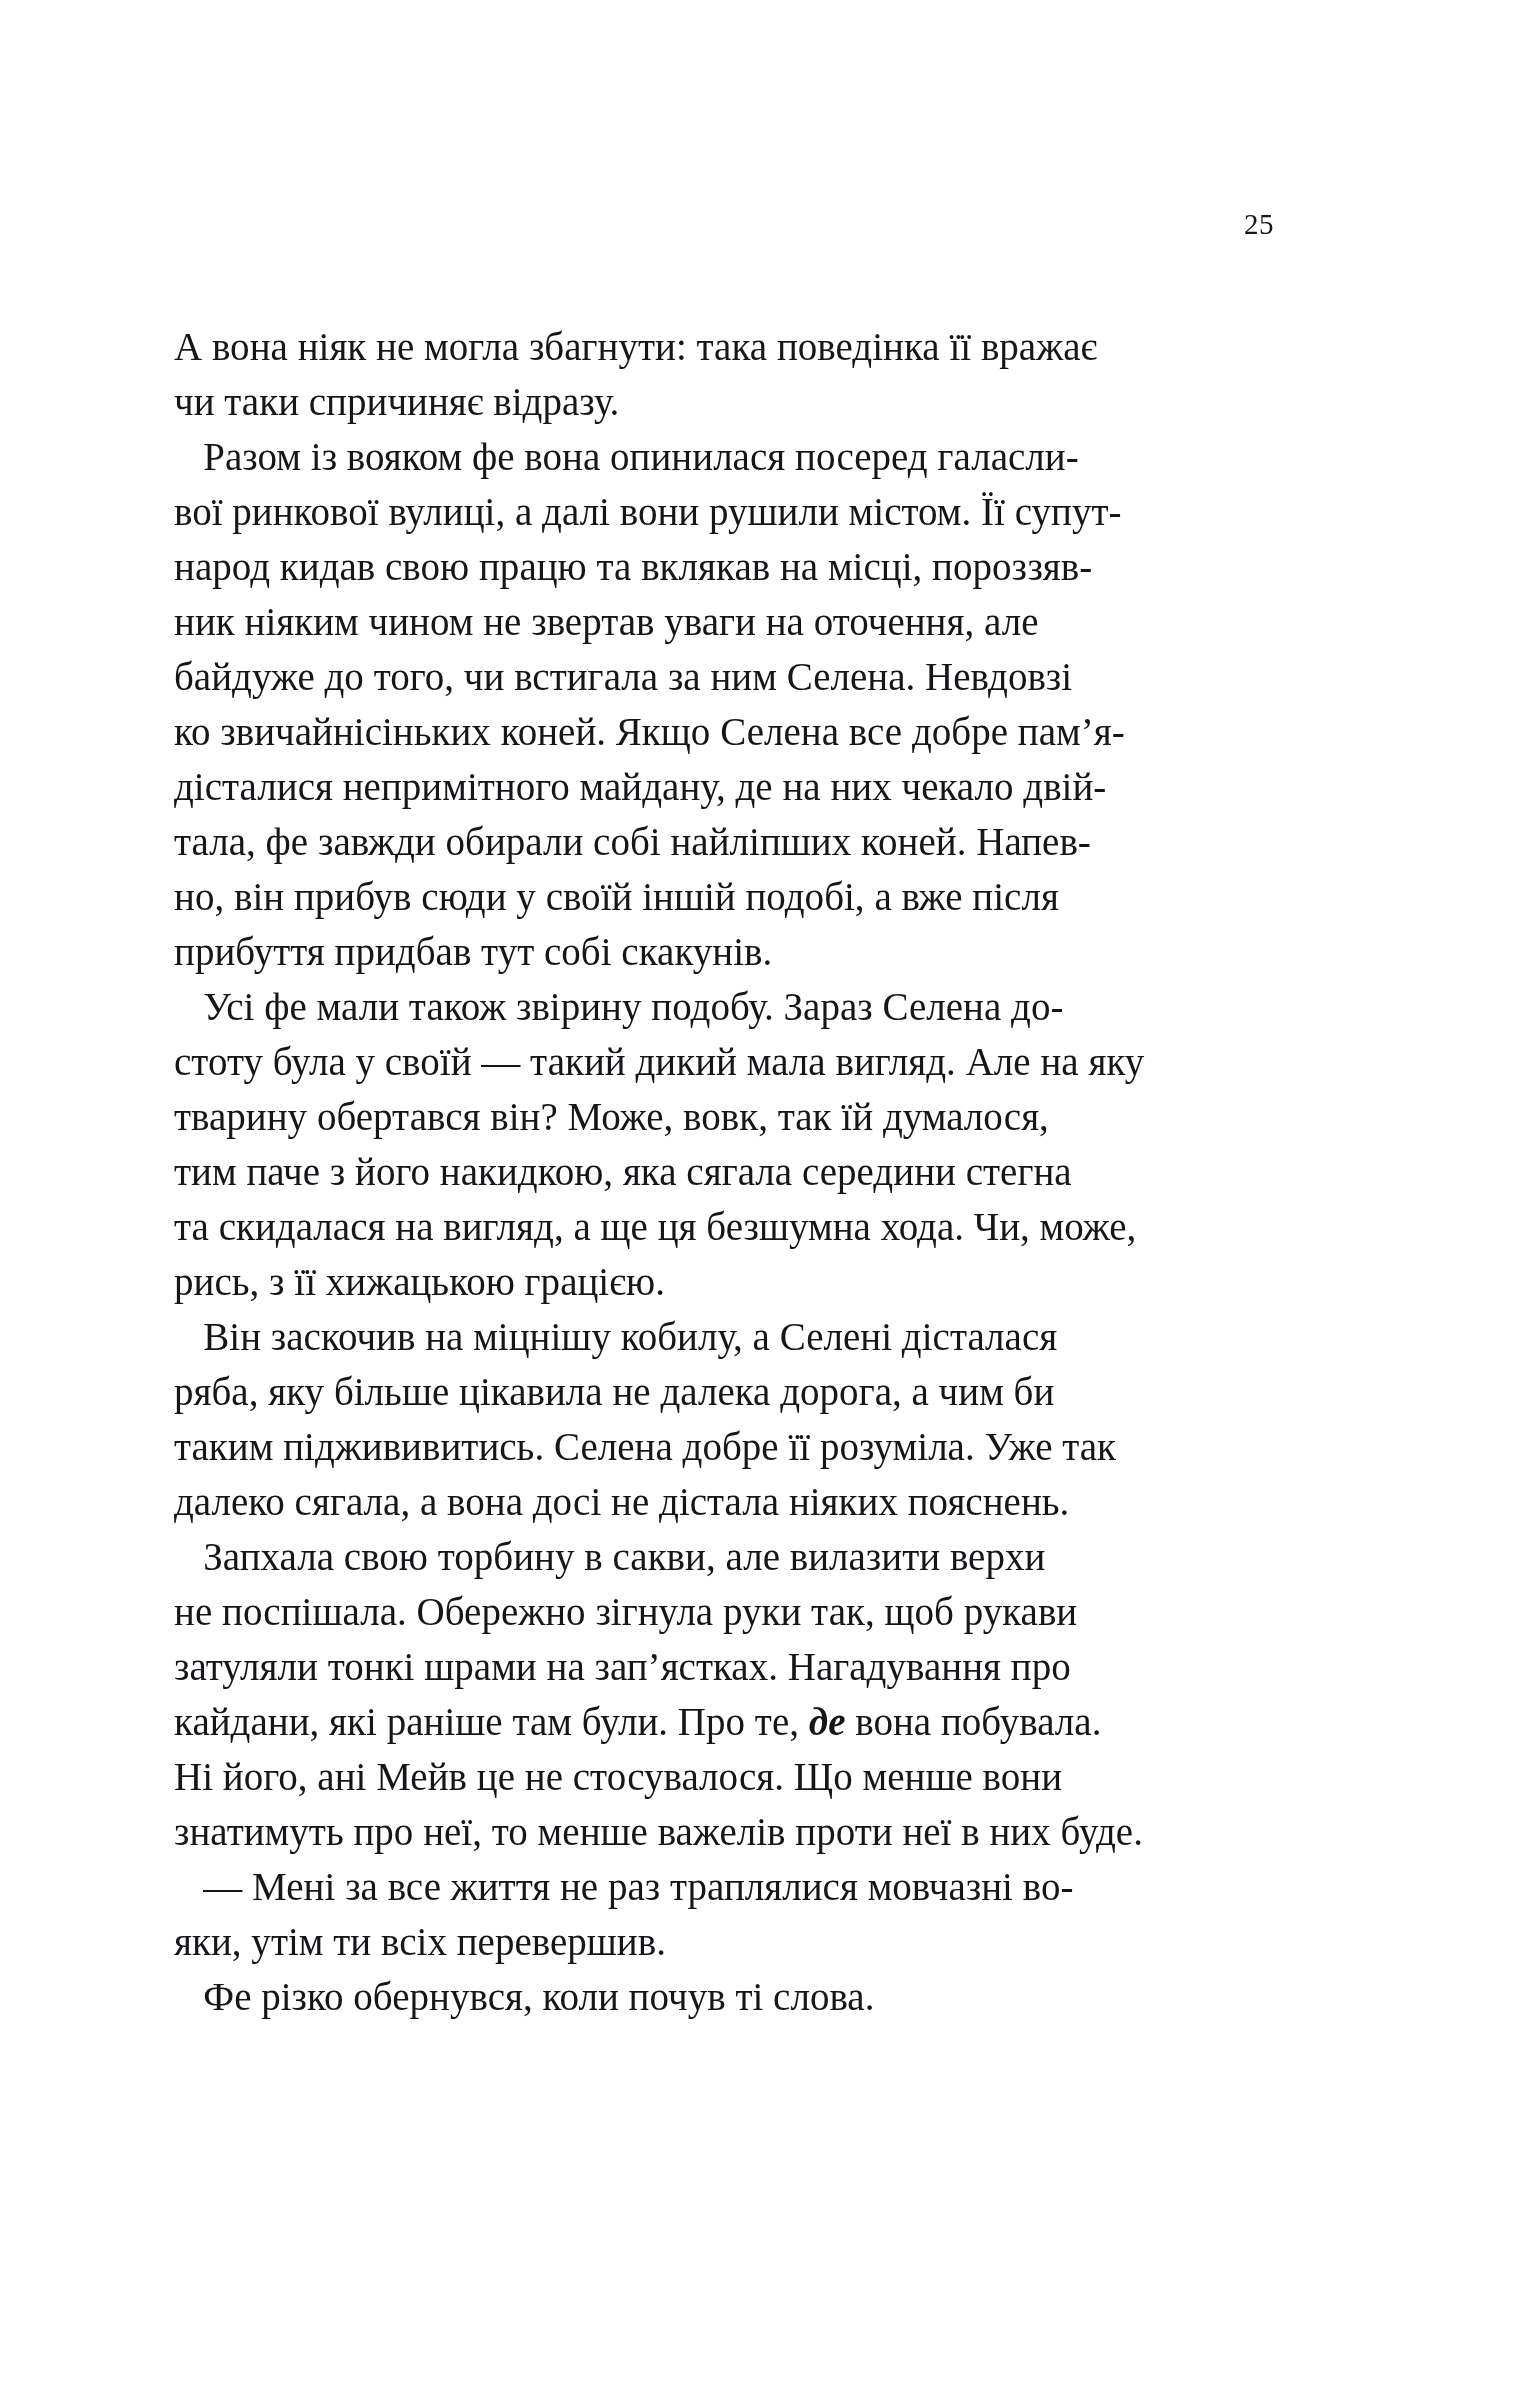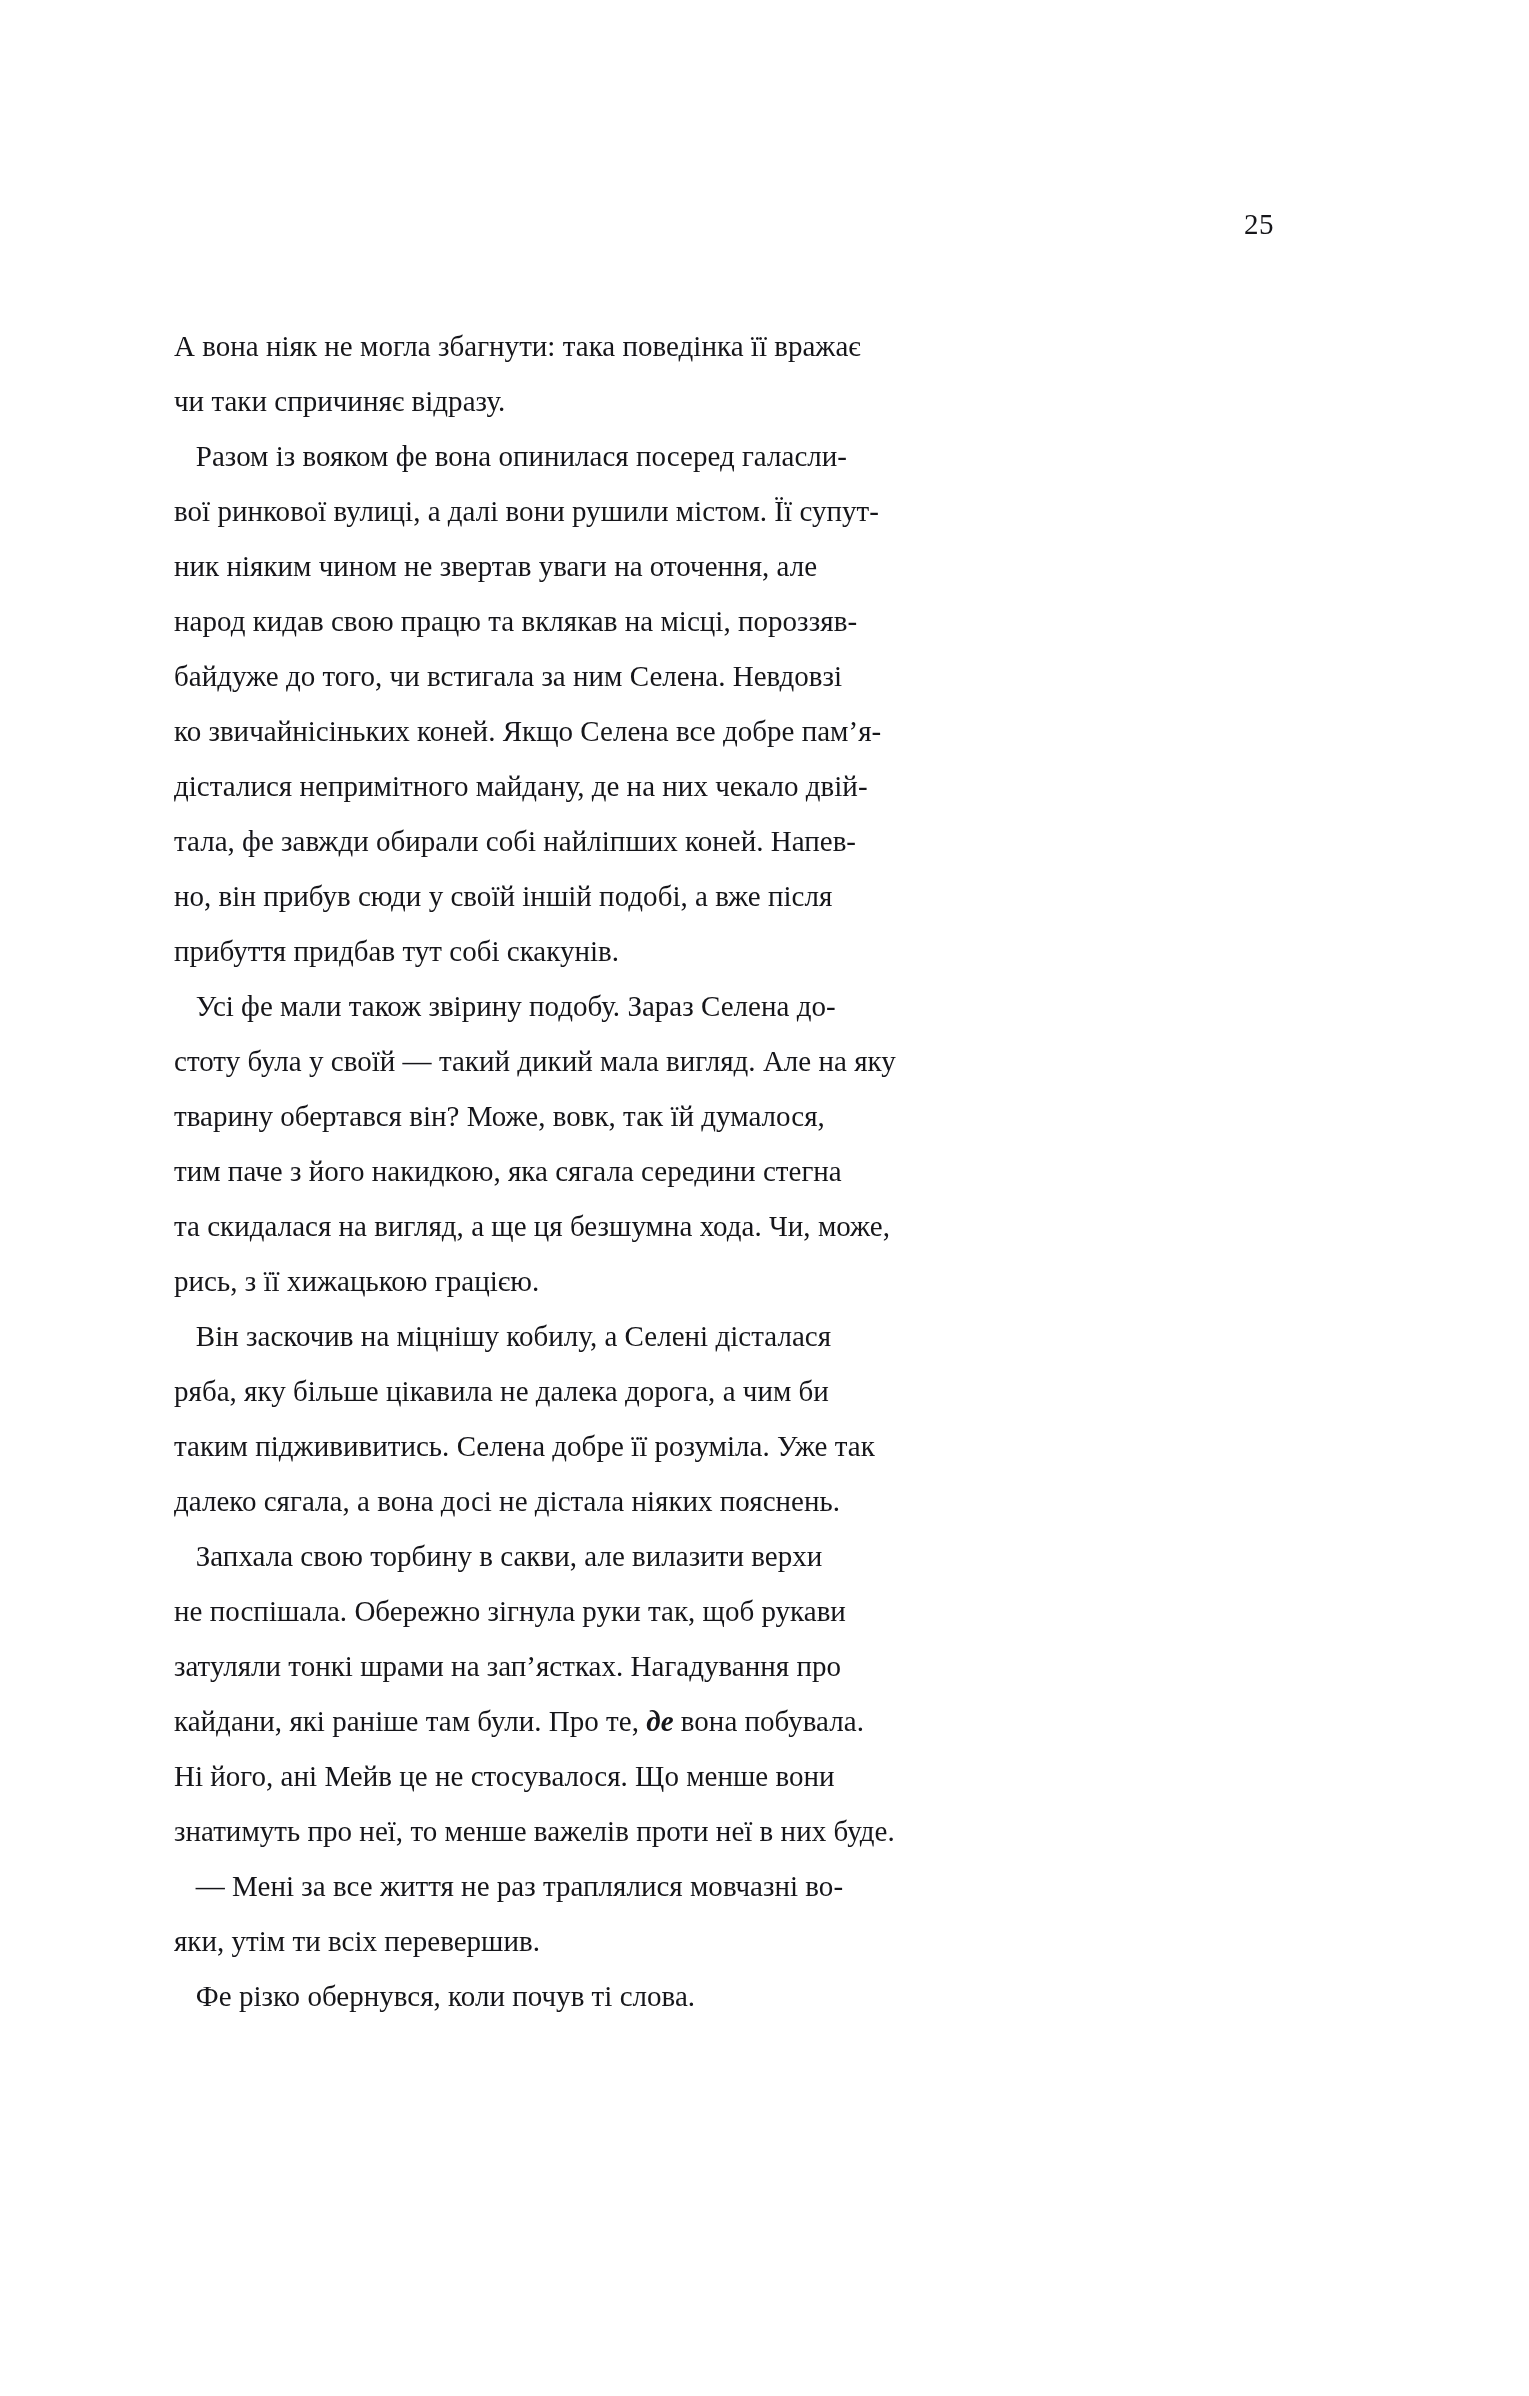--- a/index.html
+++ b/index.html
@@ -36,21 +36,21 @@
   .textblock {
     position: absolute;
     left: 174px;
     top: 319px;
     width: 1100px;
   }
 
   .line {
     display: block;
     height: 55px;
-    font-size: 29px;
+    font-size: 39px;
     line-height: 55px;
     white-space: pre;
     letter-spacing: 0.02px;
     color: #16161a;
   }
 
   
   .para {
     display: block;
   }
@@ -77,22 +77,22 @@
   <div class="folio">25</div>
 
   <div class="textblock">
       <div class="para">
         <div class="line justify">А вона ніяк не могла збагнути: така поведінка її вражає</div>
         <div class="line">чи таки спричиняє відразу.</div>
       </div>
       <div class="para">
         <div class="line justify">   Разом із вояком фе вона опинилася посеред галасли-</div>
         <div class="line justify">вої ринкової вулиці, а далі вони рушили містом. Її супут-</div>
+        <div class="line justify">народ кидав свою працю та вклякав на місці, пороззяв-</div>
         <div class="line justify">ник ніяким чином не звертав уваги на оточення, але</div>
-        <div class="line justify">народ кидав свою працю та вклякав на місці, пороззяв-</div>
         <div class="line justify">байдуже до того, чи встигала за ним Селена. Невдовзі</div>
         <div class="line justify">ко звичайнісіньких коней. Якщо Селена все добре пам’я-</div>
         <div class="line justify">дісталися непримітного майдану, де на них чекало двій-</div>
         <div class="line justify">тала, фе завжди обирали собі найліпших коней. Напев-</div>
         <div class="line justify">но, він прибув сюди у своїй іншій подобі, а вже після</div>
         <div class="line">прибуття придбав тут собі скакунів.</div>
       </div>
       <div class="para">
         <div class="line justify">   Усі фе мали також звірину подобу. Зараз Селена до-</div>
         <div class="line justify">стоту була у своїй — такий дикий мала вигляд. Але на яку</div>

